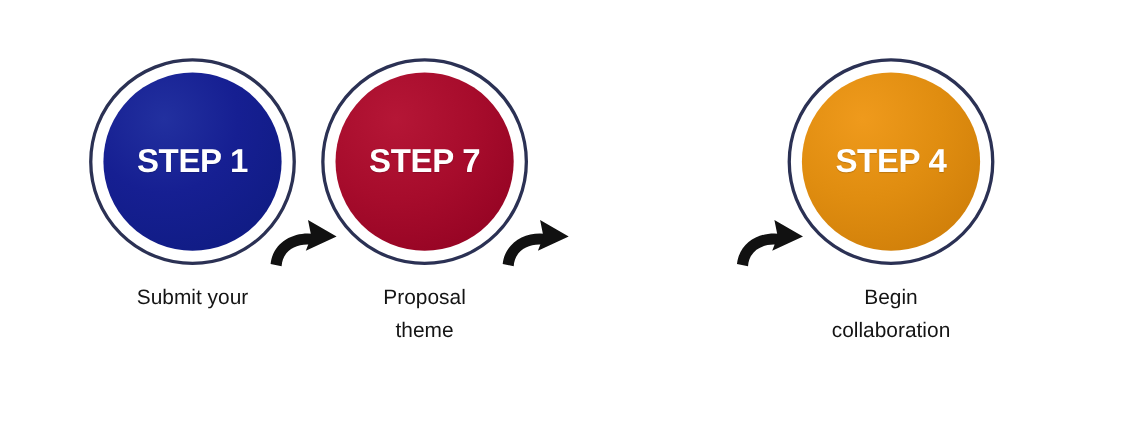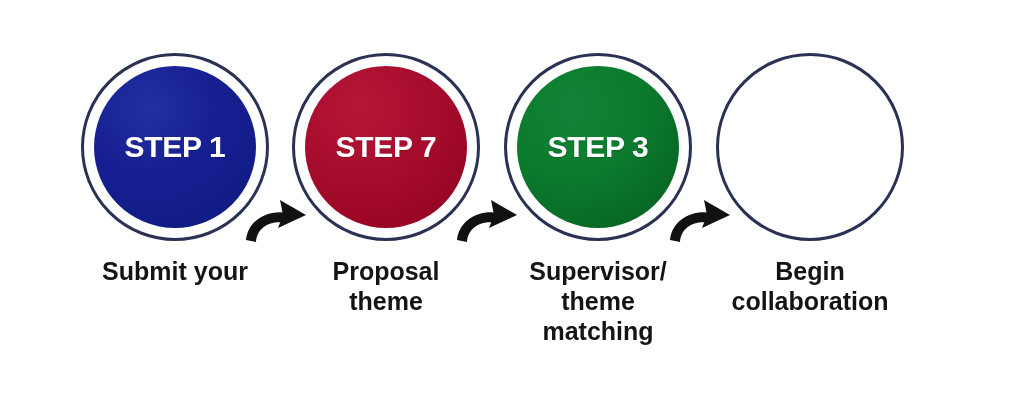--- a/index.html
+++ b/index.html
@@ -84,23 +84,23 @@
 
   
   .caption {
     position: absolute;
     left: 50%;
     top: 256px;
     width: 230px;
     margin-left: -115px;
     text-align: center;
     color: #141414;
-    font-size: 25px;
+    font-size: 19px;
     line-height: 30px;
-    font-weight: bold;
+    font-weight: normal;
   }
   .caption .ln { display: block; white-space: nowrap; }
 
   
   .arrow {
     position: absolute;
     top: 196px;
     width: 76px;
     height: 52px;
   }
@@ -147,46 +147,36 @@
 
   <div class="arrow" style="left:453px;">
     <svg viewBox="0 0 76 52" xmlns="http://www.w3.org/2000/svg" aria-hidden="true">
       <g>
         <path d="M4 44 C6 24, 26 13, 46 17 L44 27 C29 24, 15 31, 14 46 Z" fill="#111111"></path>
         <path d="M38 4 L64 19 L36 32 L41 19 Z" fill="#111111"></path>
       </g>
     </svg>
   </div>
 
-  <div class="step" style="left:483px;">
-    <div class="circle-wrap">
-      <div class="ring"></div>
-      <div class="disk c3">
-        <span class="disk-label">STEP 3</span>
-      </div>
-    </div>
-    <div class="caption">
-      <span class="ln">Supervisor/</span>
-      <span class="ln">theme</span>
-      <span class="ln">matching</span>
-    </div>
-  </div>
 
   <div class="arrow" style="left:666px;">
     <svg viewBox="0 0 76 52" xmlns="http://www.w3.org/2000/svg" aria-hidden="true">
       <g>
         <path d="M4 44 C6 24, 26 13, 46 17 L44 27 C29 24, 15 31, 14 46 Z" fill="#111111"></path>
         <path d="M38 4 L64 19 L36 32 L41 19 Z" fill="#111111"></path>
       </g>
     </svg>
   </div>
 
   <div class="step" style="left:695px;">
     <div class="circle-wrap">
       <div class="ring"></div>
+      <div class="disk c4">
+        <span class="disk-label">STEP 4</span>
+      </div>
     </div>
     <div class="caption">
       <span class="ln">Begin</span>
       <span class="ln">collaboration</span>
     </div>
   </div>
 
 </div>
 
 </body></html>

